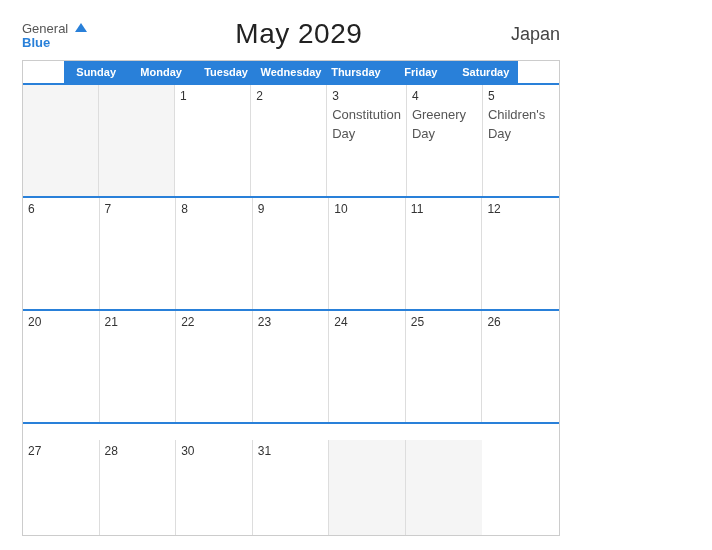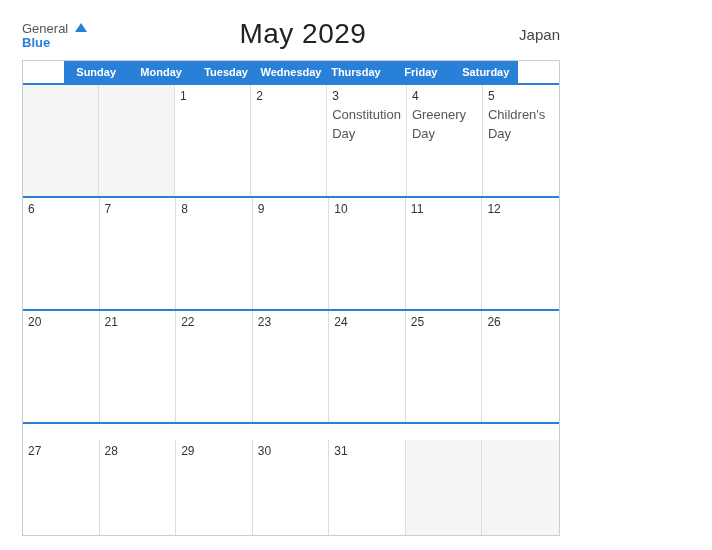--- a/index.html
+++ b/index.html
@@ -50,21 +50,21 @@
       position: relative;
       top: -1px;
     }
     .title {
       font-size: 28px;
       font-weight: normal;
       color: #222;
       letter-spacing: 0.5px;
     }
     .country {
-      font-size: 15px;
+      font-size: 18px;
       color: #444;
     }
     .calendar {
       flex: 1;
       display: flex;
       flex-direction: column;
       border: 1px solid #ccc;
       align-items: center;
     }
     .cal-header-row {
@@ -206,23 +206,20 @@
           </div>
         </div>
         <div class="cal-week">
           <div class="cal-cell">
             <span class="day-num">27</span>
           </div>
           <div class="cal-cell">
             <span class="day-num">28</span>
           </div>
           <div class="cal-cell">
-            <span class="day-num">29</span>
-          </div>
-          <div class="cal-cell">
             <span class="day-num">30</span>
           </div>
           <div class="cal-cell">
             <span class="day-num">31</span>
           </div>
           <div class="cal-cell empty"></div>
           <div class="cal-cell empty"></div>
         </div>
       </div>
   </div>

